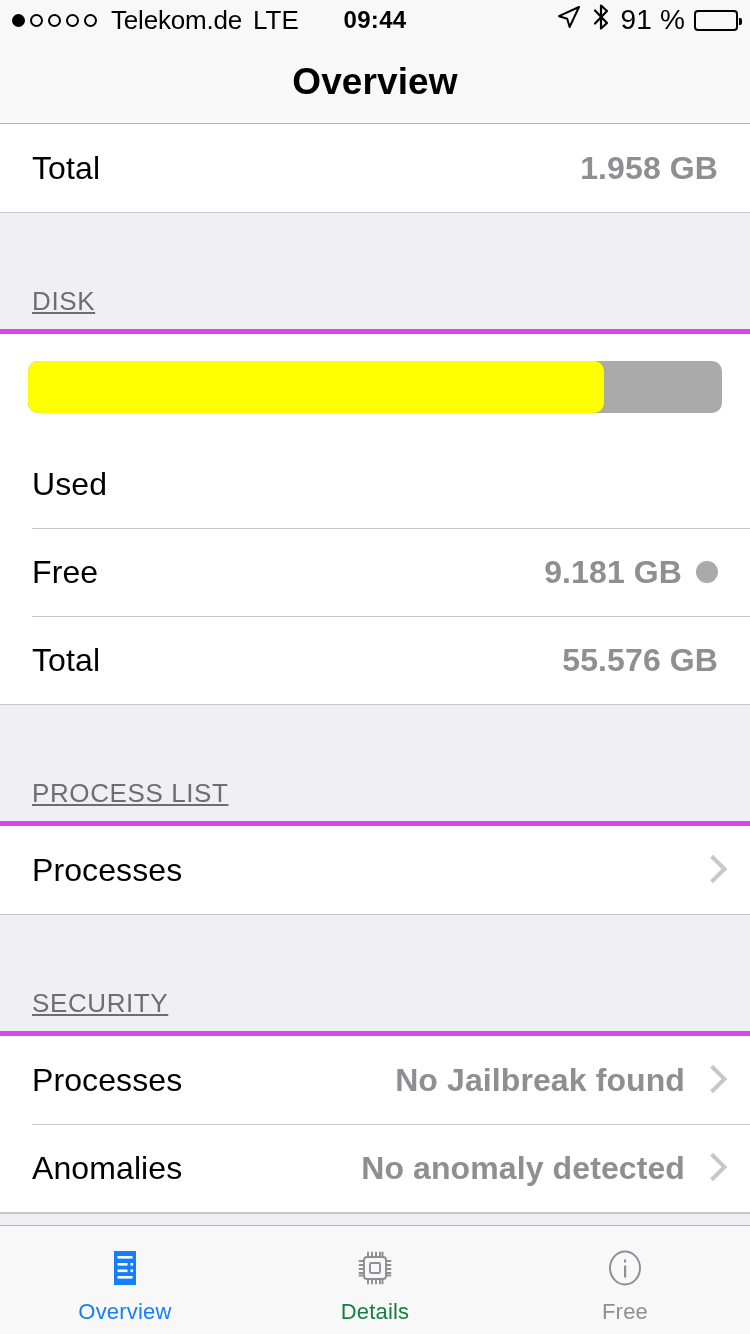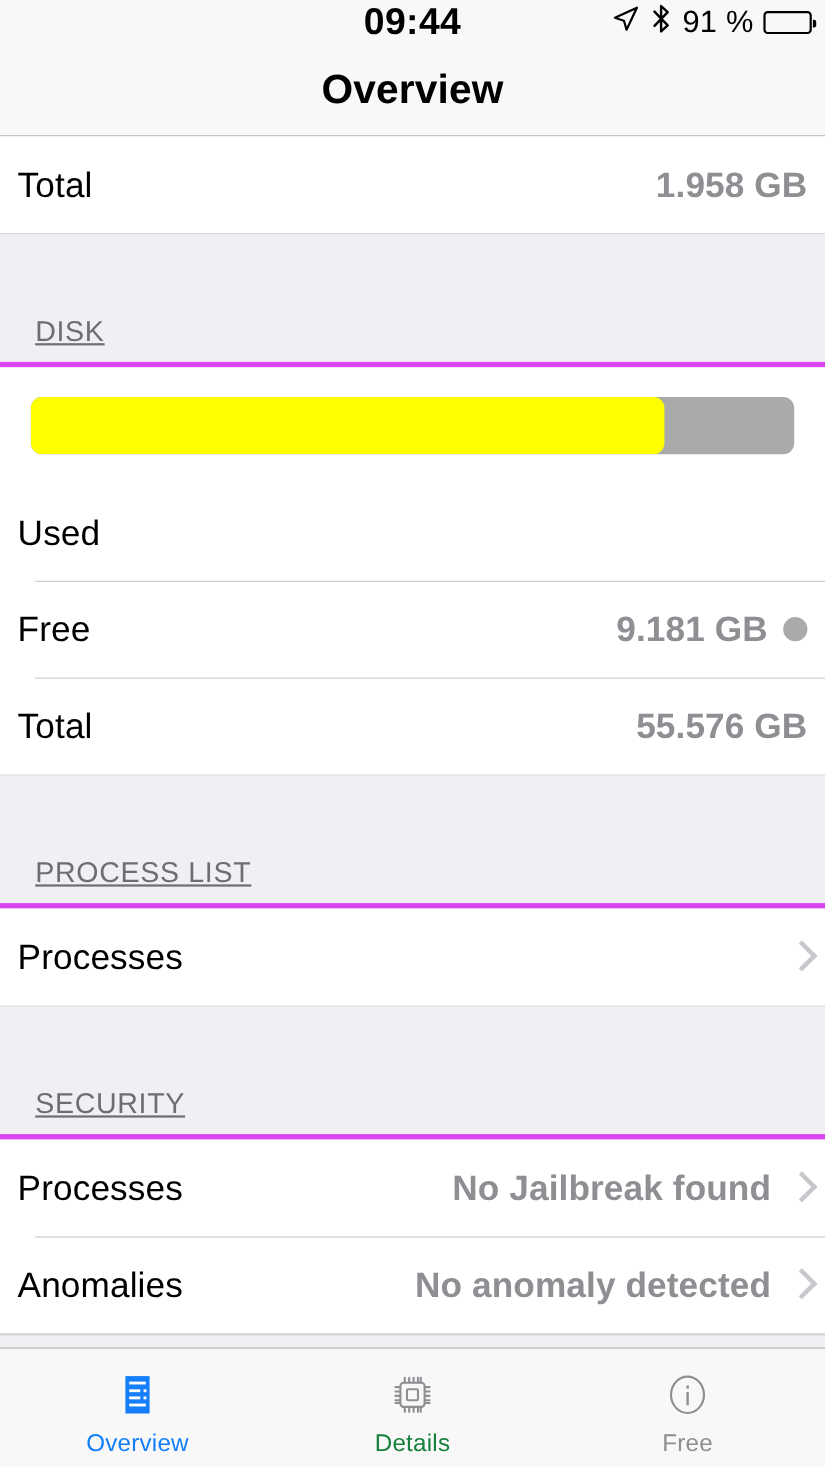--- a/index.html
+++ b/index.html
@@ -56,21 +56,21 @@
     background: transparent;
   }
   .dot.filled { background: #000; }
   .carrier { font-size: 26px; letter-spacing: -0.2px; }
   .net-type { font-size: 26px; letter-spacing: 0px; }
 
   .status-time {
     position: absolute;
     left: 0; right: 0;
     text-align: center;
-    font-size: 34px;
+    font-size: 24px;
     font-weight: bold;
     letter-spacing: 0.3px;
   }
 
   .status-right {
     margin-left: auto;
     display: flex;
     align-items: center;
     gap: 9px;
     position: relative;
@@ -143,21 +143,21 @@
   .cell-group {
     background: #ffffff;
     border-top: 5px solid #d946ef;
     border-bottom: 1px solid #c8c7cc;
   }
 
   .cell {
     height: 88px;
     display: flex;
     align-items: center;
-    padding: 0 16px;
+    padding: 0 32px;
     background: #ffffff;
     position: relative;
   }
   .cell + .cell::before {
     content: "";
     position: absolute;
     left: 32px;
     right: 0;
     top: 0;
     height: 1px;
@@ -265,20 +265,31 @@
     letter-spacing: 0.2px;
   }
   .tab.active .tab-label { color: #147efb; }
 </style>
 </head>
 <body>
 
 <div class="phone">
 
   <div class="status-bar">
+    <div class="status-left">
+      <div class="signal-dots">
+        <span class="dot filled"></span>
+        <span class="dot"></span>
+        <span class="dot"></span>
+        <span class="dot"></span>
+        <span class="dot"></span>
+      </div>
+      <span class="carrier">Telekom.de</span>
+      <span class="net-type">LTE</span>
+    </div>
 
     <div class="status-time">09:44</div>
 
     <div class="status-right">
       <span>
         <svg width="26" height="26" viewBox="0 0 26 26">
           <path d="M23 3 L3 12.2 L11.2 14.8 L13.6 23 Z" fill="none" stroke="#000" stroke-width="2" stroke-linejoin="round"></path>
         </svg>
       </span>
       <span>

